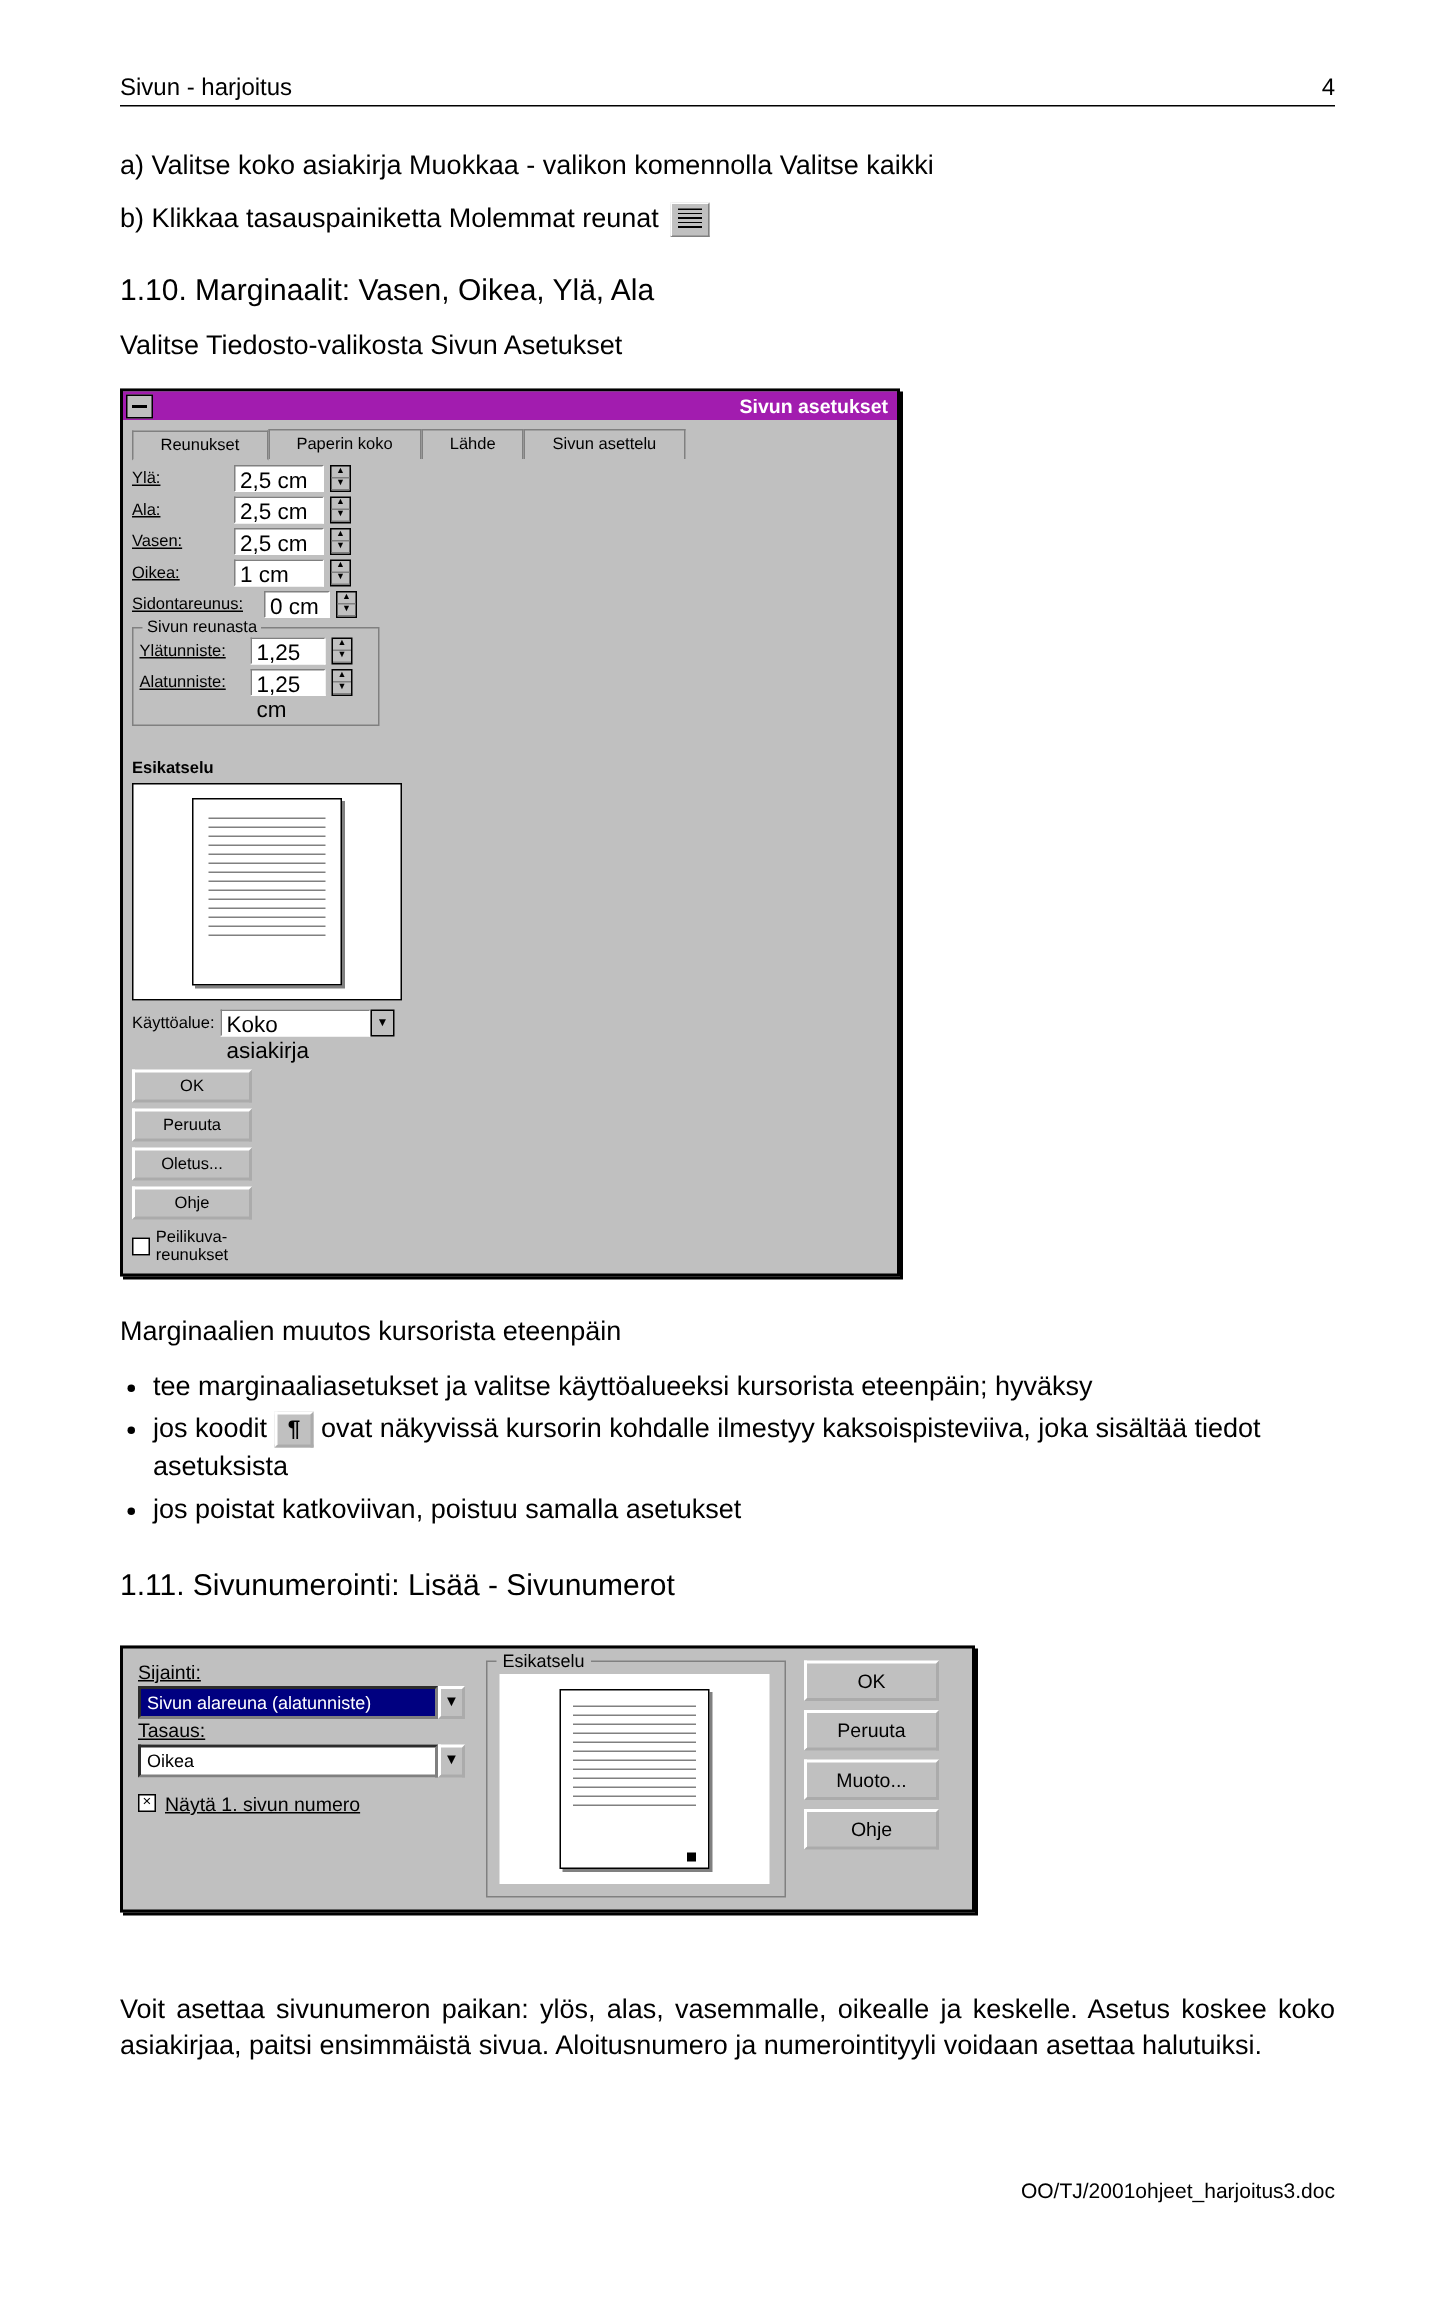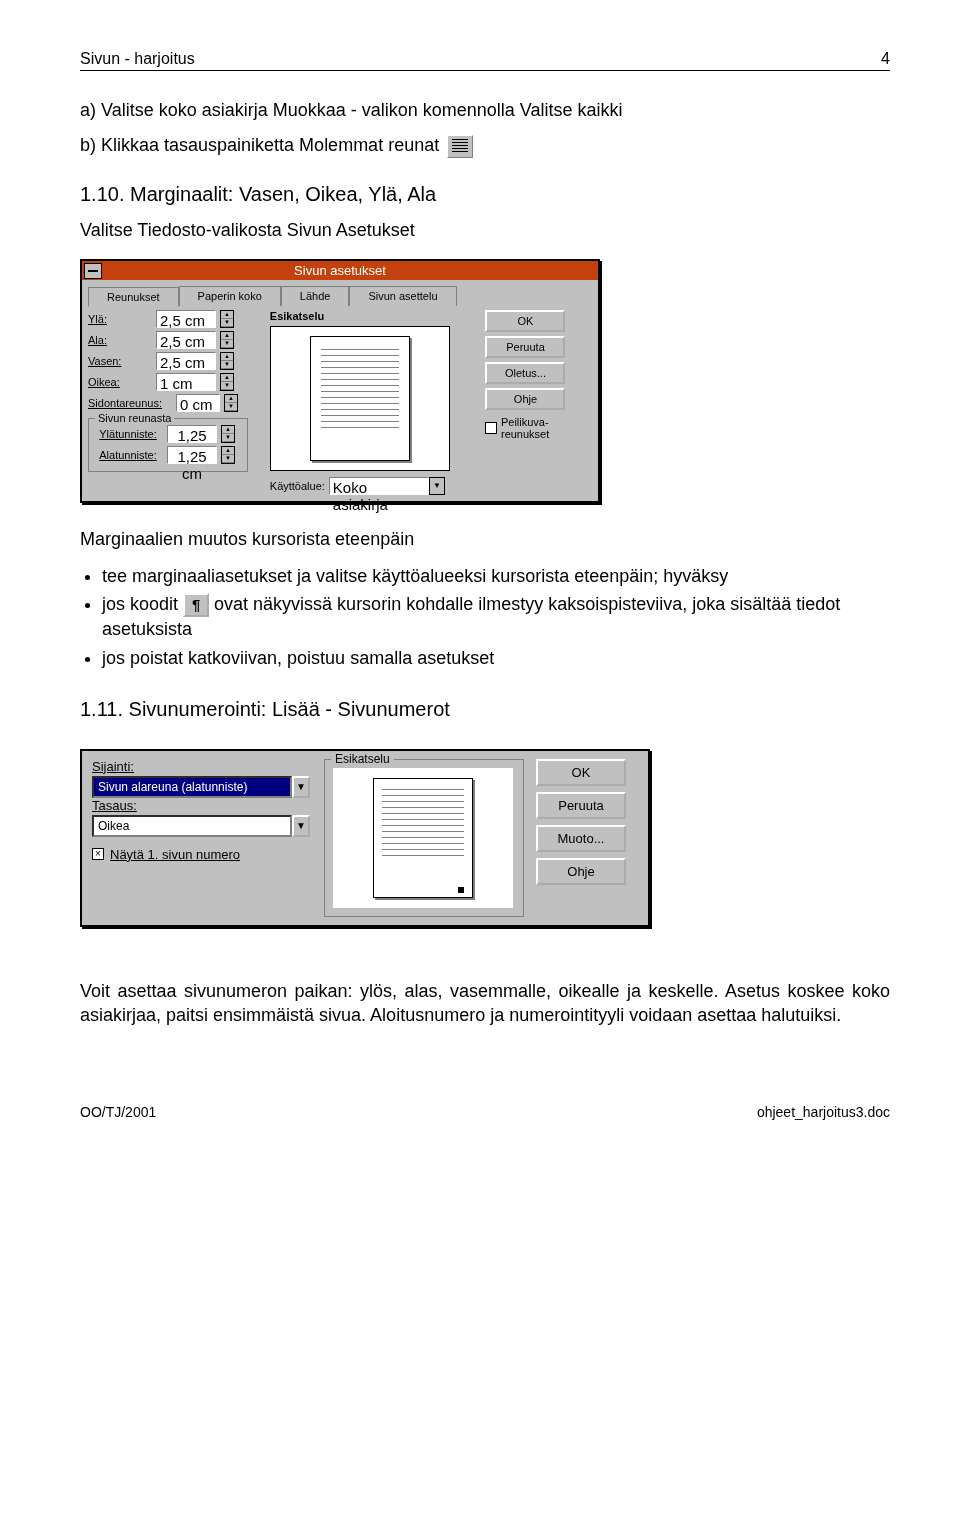--- a/index.html
+++ b/index.html
@@ -5,37 +5,37 @@
   * { box-sizing: border-box; margin: 0; padding: 0; }
   body { font-family: Arial, Helvetica, sans-serif; font-size: 18px; color: #000; background: #fff; width: 960px; }
   .page { padding: 50px 70px 30px 80px; }
   .header { display: flex; justify-content: space-between; border-bottom: 1px solid #000; padding-bottom: 2px; margin-bottom: 28px; font-size: 16px; }
   .section-a { margin-bottom: 12px; line-height: 1.3; }
   .section-b { margin-bottom: 25px; line-height: 1.3; display: flex; align-items: center; gap: 8px; }
   .inline-icon { display: inline-flex; width: 26px; height: 23px; background: #c0c0c0; border: 1px solid #808080; border-left-color: #fff; border-top-color: #fff; align-items: center; justify-content: center; }
   .inline-icon-inner { width: 16px; height: 14px; background: repeating-linear-gradient(to bottom, #000 0px, #000 1px, transparent 1px, transparent 3px); }
   h3 { font-size: 20px; font-weight: normal; margin-bottom: 14px; }
   .dialog { background: #c0c0c0; border: 2px solid #000; box-shadow: 2px 2px 0 #000; margin-bottom: 26px; display: inline-block; }
-  .titlebar { background: #c2410c; color: #fff; padding: 2px 6px; font-size: 13px; font-weight: normal; text-align: center; position: relative; }
+  .titlebar { background: #a21caf; color: #fff; padding: 2px 6px; font-size: 13px; font-weight: bold; text-align: right; position: relative; }
   .titlebar .sysmenu { position: absolute; left: 2px; top: 2px; width: 18px; height: 16px; background: #c0c0c0; border: 1px solid #000; display: flex; align-items: center; justify-content: center; }
   .sysmenu::after { content: ""; width: 10px; height: 2px; background: #000; }
   .dialog-body { padding: 6px; font-size: 11px; font-family: "MS Sans Serif", Tahoma, sans-serif; }
   .tabs { display: flex; gap: 0; margin-bottom: 4px; }
   .tab { border: 1px solid #808080; border-bottom: none; background: #c0c0c0; padding: 3px 18px; font-size: 11px; }
   .tab.active { background: #c0c0c0; border-bottom: 1px solid #c0c0c0; position: relative; top: 1px; }
-  .panel-row { display: flex; gap: 22px; }
+  .panel-row { display: flex; gap: 22px; flex-direction: column; }
   .left-pane { width: 165px; }
   .mid-pane { width: 200px; }
   .right-pane { width: 110px; }
   .field { display: flex; align-items: center; margin-bottom: 3px; gap: 4px; }
   .field label { width: 64px; text-decoration: underline; text-decoration-color: #000; }
   .input { background: #fff; border: 1px solid #808080; border-right-color: #fff; border-bottom-color: #fff; padding: 1px 3px; font-size: 15px; width: 60px; height: 18px; }
   .spinner { width: 14px; height: 18px; background: #c0c0c0; border: 1px solid #000; display: inline-flex; flex-direction: column; }
   .spinner div { flex: 1; border-bottom: 1px solid #808080; display: flex; align-items: center; justify-content: center; font-size: 6px; }
-  .groupbox { border: 1px solid #808080; padding: 6px 4px 4px 4px; margin-top: 6px; position: relative; text-align: center; }
+  .groupbox { border: 1px solid #808080; padding: 6px 4px 16px 4px; margin-top: 6px; position: relative; }
   .groupbox .legend { position: absolute; top: -7px; left: 6px; background: #c0c0c0; padding: 0 3px; font-size: 11px; }
   .preview-label { font-weight: bold; margin-bottom: 4px; }
   .preview-box { background: #fff; border: 1px solid #000; width: 180px; height: 145px; display: flex; align-items: center; justify-content: center; margin-bottom: 6px; }
   .preview-page { width: 100px; height: 125px; border: 1px solid #000; box-shadow: 2px 2px 0 #808080; padding: 12px 10px; background: #fff; }
   .preview-line { height: 1px; background: #808080; margin-bottom: 5px; }
   .btn { background: #c0c0c0; border: 2px outset #fff; padding: 3px 8px; font-size: 11px; width: 80px; text-align: center; margin-bottom: 4px; display: block; }
   .checkbox-row { display: flex; align-items: center; gap: 4px; font-size: 11px; margin-top: 6px; }
   .cb { width: 12px; height: 12px; background: #fff; border: 1px solid #000; display: inline-flex; align-items: center; justify-content: center; font-size: 10px; line-height: 1; }
   .dropdown { display: flex; align-items: center; }
   .dropdown .input { width: 100px; }
@@ -54,21 +54,21 @@
   .d2-input.selected { background: #000080; color: #fff; }
   .d2-dd { width: 18px; height: 22px; background: #c0c0c0; border: 2px outset #fff; display: flex; align-items: center; justify-content: center; font-size: 10px; }
   .d2-field { display: flex; }
   .d2-group { border: 1px solid #808080; position: relative; padding: 8px; }
   .d2-group .legend { position: absolute; top: -8px; left: 6px; background: #c0c0c0; padding: 0 4px; font-size: 12px; }
   .d2-preview { background: #fff; width: 180px; height: 140px; display: flex; align-items: center; justify-content: center; }
   .d2-page { width: 100px; height: 120px; border: 1px solid #000; box-shadow: 2px 2px 0 #808080; padding: 10px 8px; background: #fff; position: relative; }
   .d2-btn { background: #c0c0c0; border: 2px outset #fff; padding: 4px 6px; width: 90px; text-align: center; margin-bottom: 6px; font-size: 13px; }
   .d2-cb { display: flex; align-items: center; gap: 6px; font-size: 13px; margin-top: 10px; }
   .body-text { line-height: 1.35; text-align: justify; margin-bottom: 70px; }
-  .footer { display: flex; justify-content: space-between; font-size: 14px; border-top: 0; padding-top: 6px; }
+  .footer { display: flex; justify-content: flex-end; font-size: 14px; border-top: 0; padding-top: 6px; }
 </style>
 </head>
 <body>
 
 <div class="page">
 
   <div class="header">
     <span>Sivun - harjoitus</span>
     <span>4</span>
   </div>

